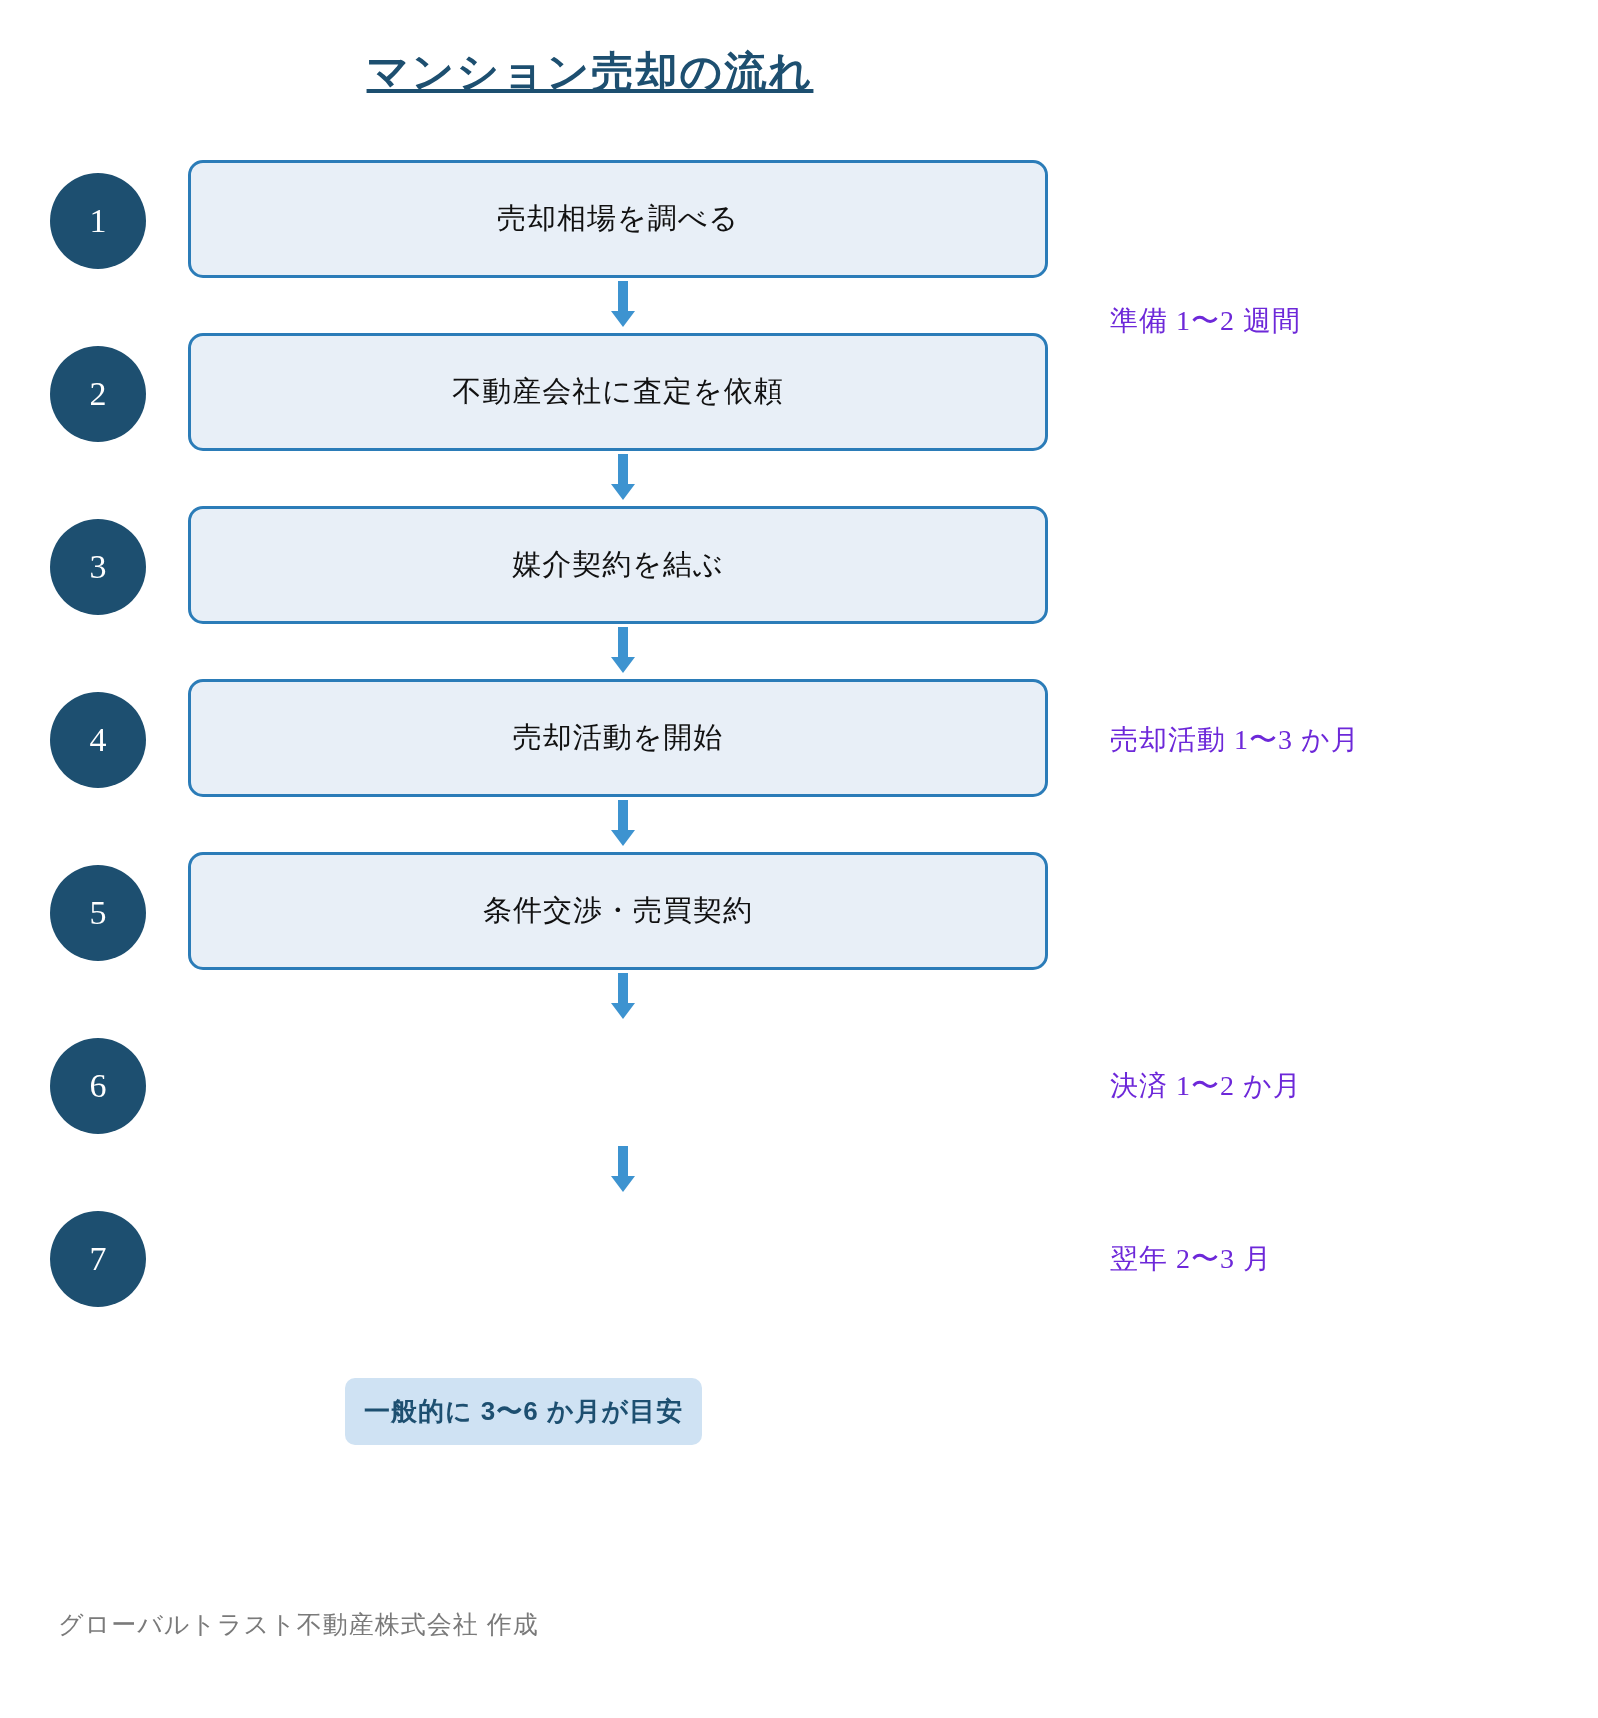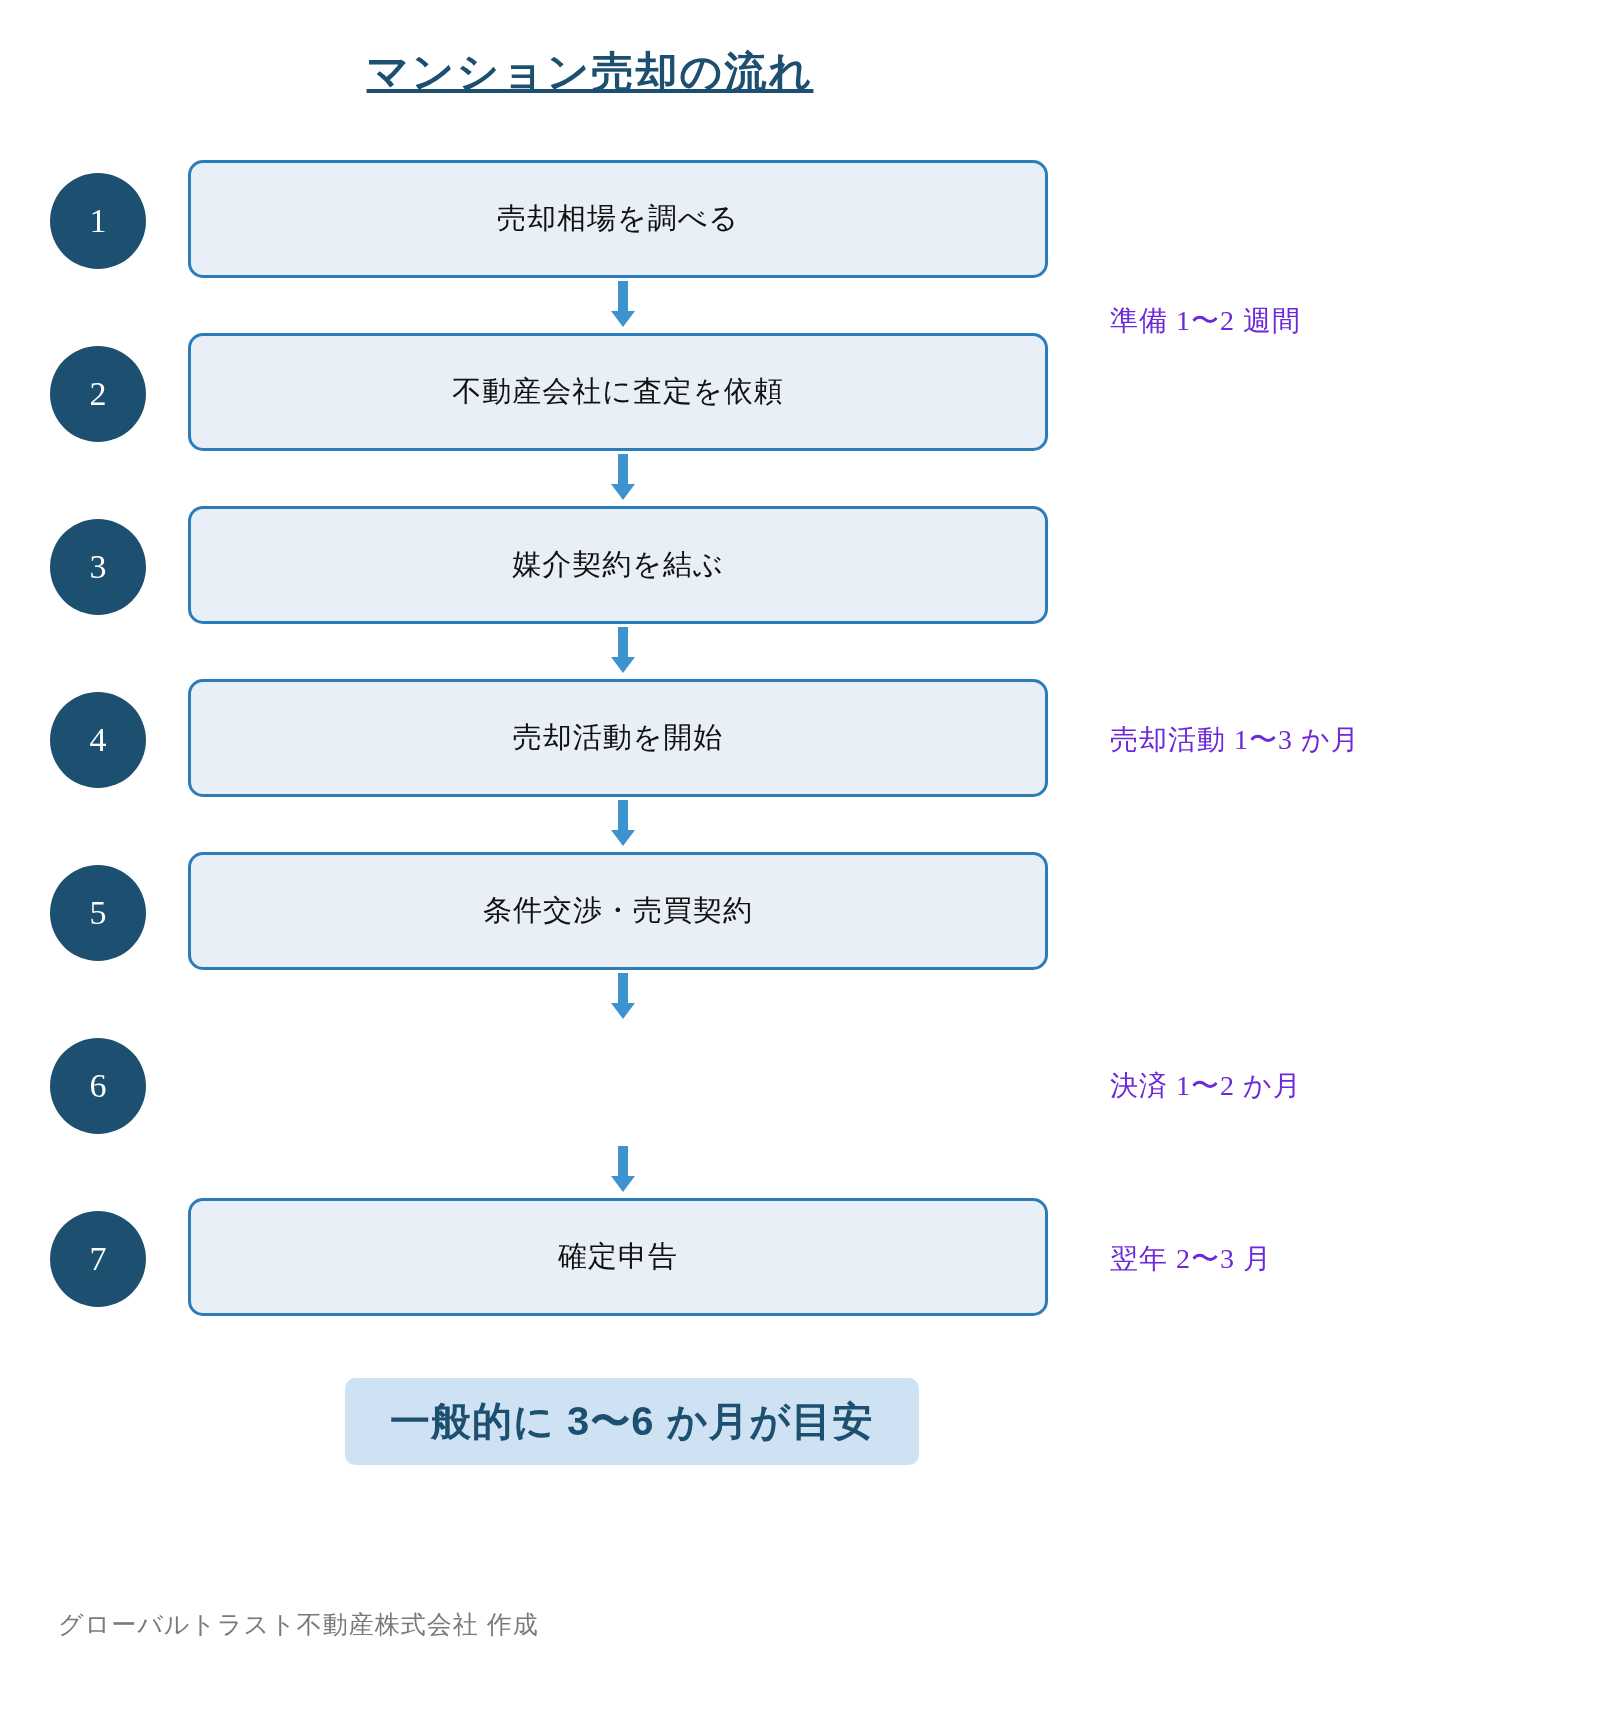--- a/index.html
+++ b/index.html
@@ -116,25 +116,25 @@
     color: #6d28d9;
     white-space: nowrap;
     letter-spacing: 1px;
   }
 
   
   .summary {
     position: absolute;
     left: 345px;
     top: 1378px;
-    padding: 16px 45px;
+    padding: 16px 19px;
     background: #cfe2f3;
     border-radius: 10px;
     color: #1d4f70;
-    font-size: 40px;
+    font-size: 26px;
     font-weight: bold;
     letter-spacing: 1px;
   }
 
   
   .footer {
     position: absolute;
     left: 58px;
     top: 1608px;
     font-size: 25px;
@@ -213,23 +213,20 @@
     <div class="num-badge">6</div>
     <div class="arrow">
       <span class="shaft"></span>
       <span class="head"></span>
     </div>
     <div class="annotation" style="top:47px;">決済 1〜2 か月</div>
   </div>
 
   <div class="step-row">
     <div class="num-badge">7</div>
-    <div class="step-box">
-      <span class="step-label">確定申告</span>
-    </div>
     <div class="annotation" style="top:47px;">翌年 2〜3 月</div>
   </div>
 
 </div>
 
 <div class="summary">一般的に 3〜6 か月が目安</div>
 
 <div class="footer">グローバルトラスト不動産株式会社 作成</div>
 
 </body></html>

